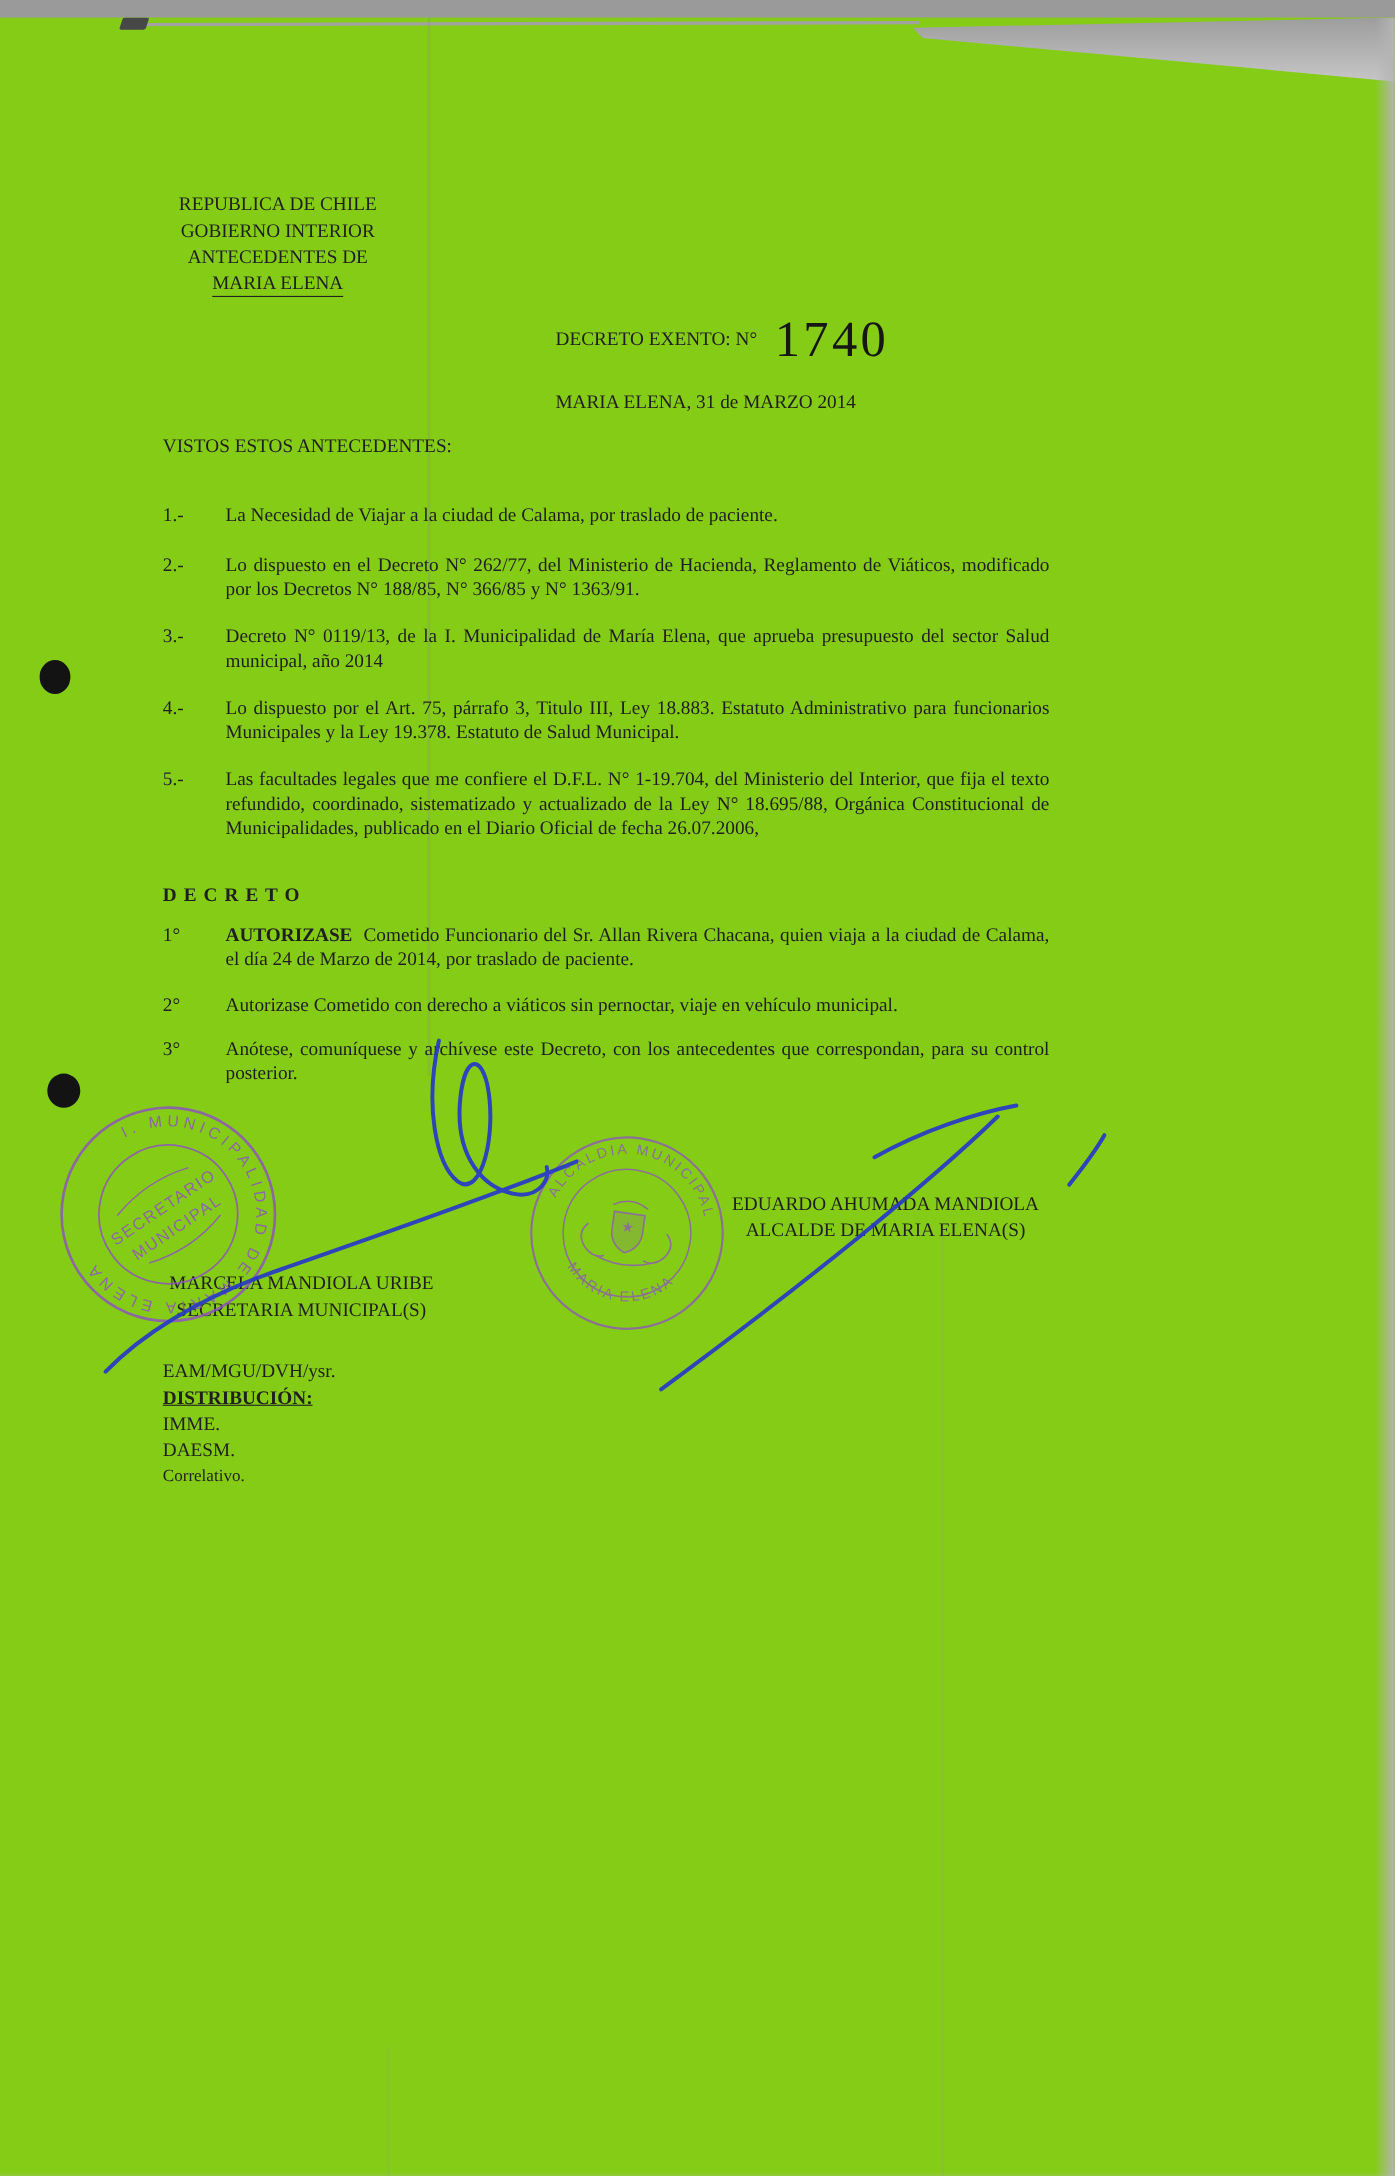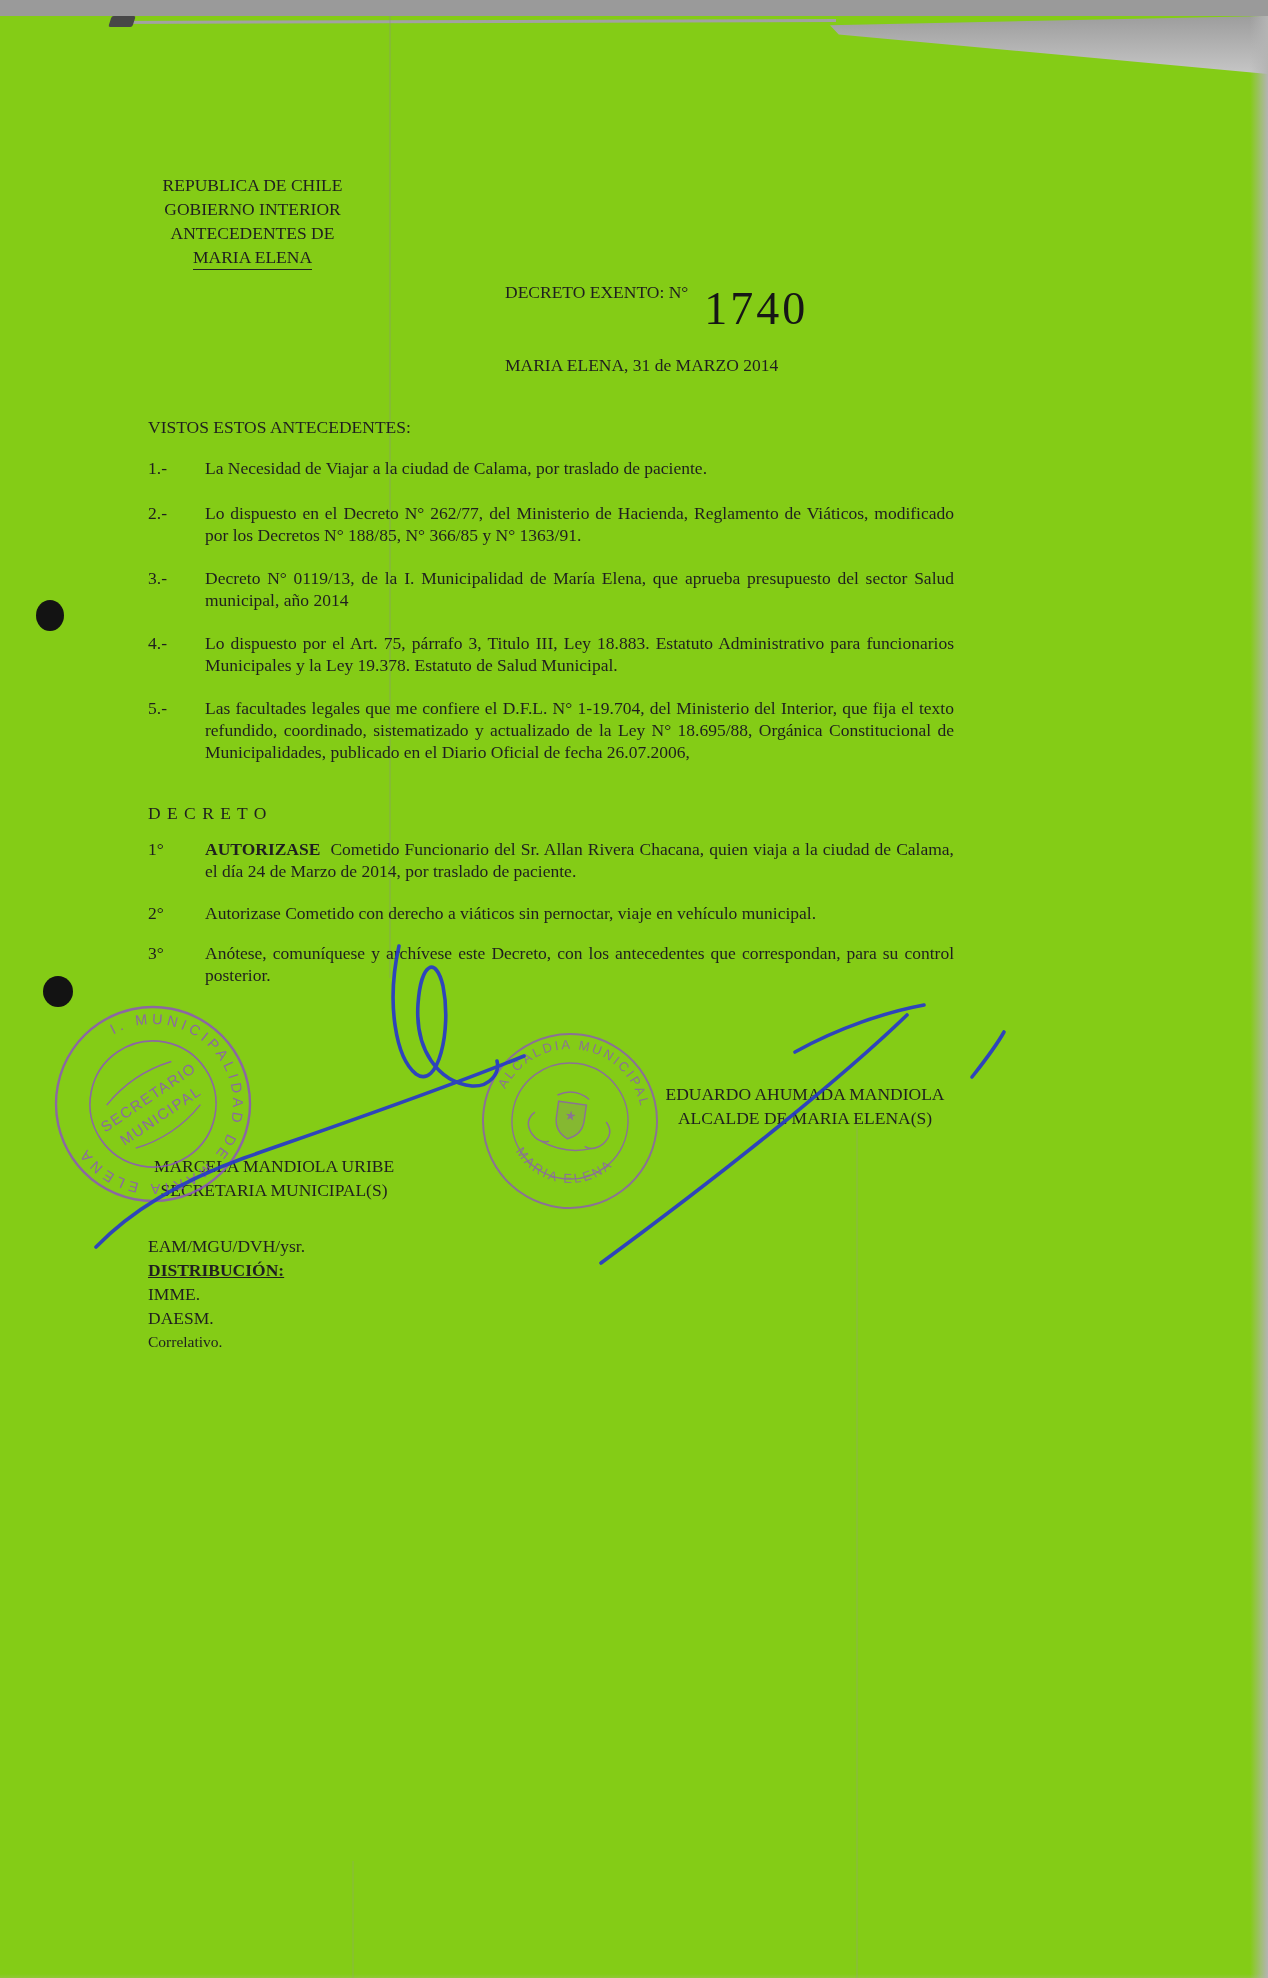--- a/index.html
+++ b/index.html
@@ -27,34 +27,34 @@
   .fold-c { position:absolute; left:352px; top:1845px; width:2px; height:133px; background:rgba(150,150,150,0.18); }
   .punch-dot { position:absolute; border-radius:50%; background:#131313; }
   .dot-1 { left:36px; top:584px; width:28px; height:31px; }
   .dot-2 { left:43px; top:960px; width:30px; height:31px; }
 
   
   .txt { font-size:17.5px; line-height:22px; }
   .letterhead { left:145px; top:157px; width:215px; text-align:center; line-height:24px; }
   .letterhead .u { display:inline-block; border-bottom:1.6px solid #222; padding-bottom:0; }
 
-  .decree-line { left:505px; top:266px; display:flex; align-items:flex-start; gap:16px; }
+  .decree-line { left:505px; top:266px; display:flex; align-items:center; gap:16px; }
   .decree-line .lbl { font-size:17.5px; }
   .decree-line .big-num { font-size:46px; letter-spacing:3px; color:#161616; }
 
   .date-line { left:505px; top:338px; }
-  .vistos-title { left:148px; top:400px; }
+  .vistos-title { left:148px; top:378px; }
 
   .list-item { left:148px; width:806px; }
   .list-item .num { position:absolute; left:0; top:0; }
   .list-item .body { margin-left:57px; text-align:justify; }
 
   .v1 { top:441px; } .v2 { top:486px; } .v3 { top:551px; } .v4 { top:616px; } .v5 { top:681px; }
 
-  .decreto-title { left:148px; top:786px; font-weight:normal; letter-spacing:1px; }
+  .decreto-title { left:148px; top:786px; font-weight:bold; letter-spacing:1px; }
   .d1 { top:822px; } .d2 { top:886px; } .d3 { top:926px; }
   .d-lead { font-weight:bold; }
   .d-lead:not(:empty) { margin-right:10px; }
 
   .sig-left-block  { left:140px; top:1138px; width:268px; text-align:center; line-height:24px; }
   .sig-right-block { left:652px; top:1066px; width:306px; text-align:center; line-height:24px; }
 
   .footer-block { left:148px; top:1218px; line-height:24px; }
   .footer-block .dist { font-weight:bold; text-decoration:underline; }
   .footer-block .small { font-size:15.5px; }

